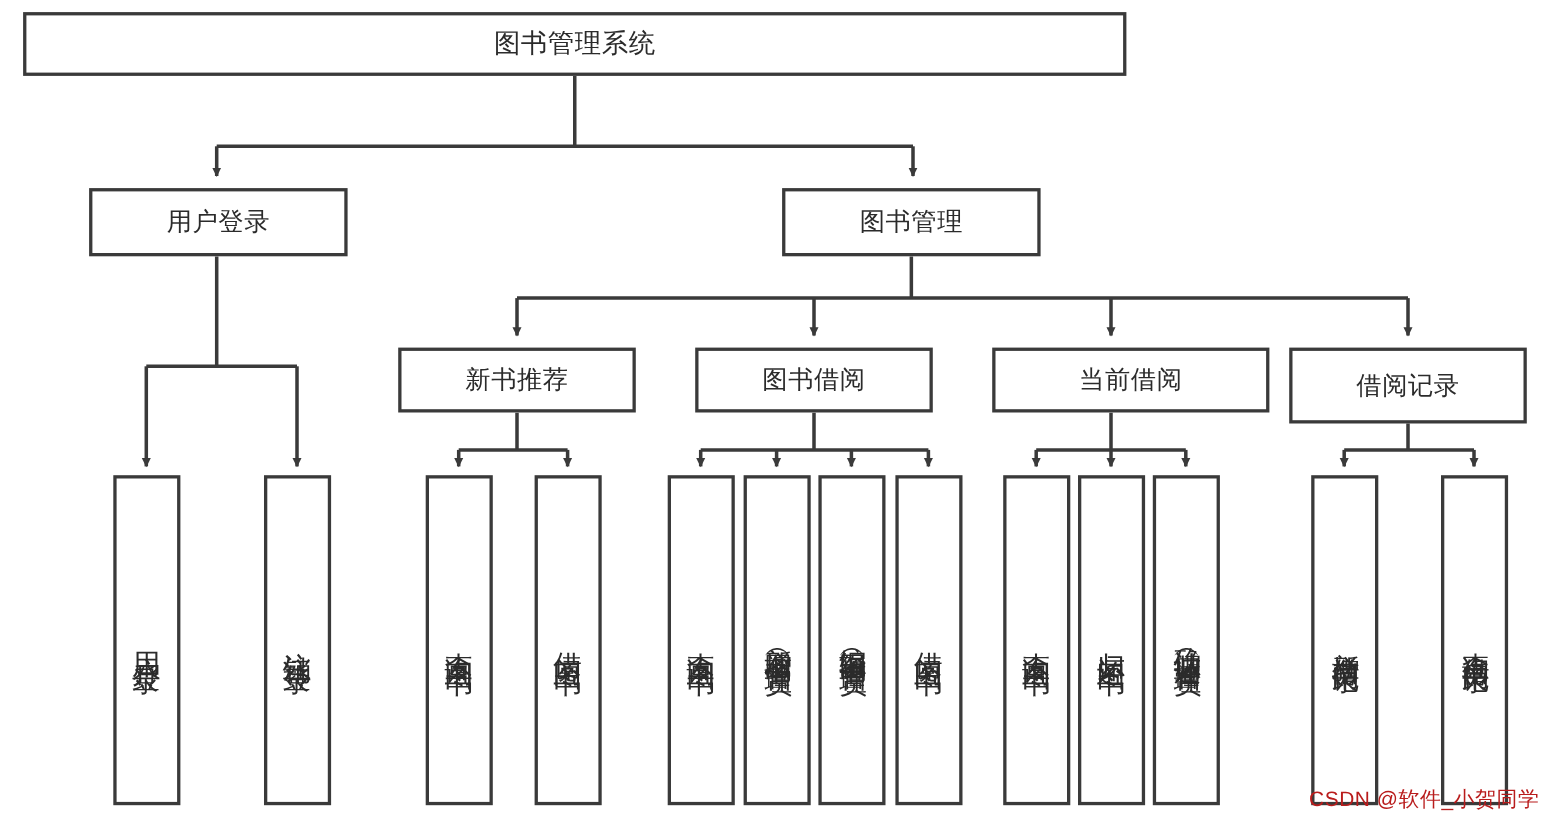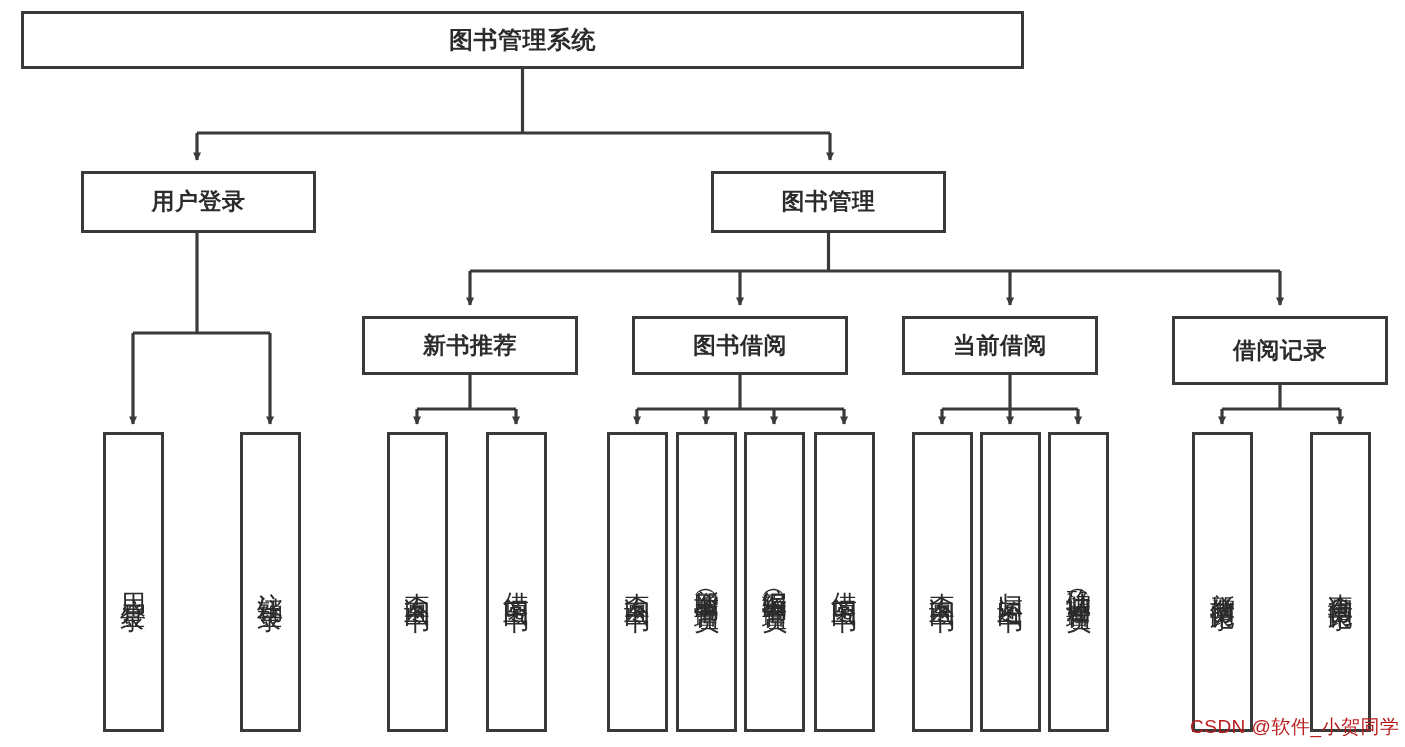--- a/index.html
+++ b/index.html
@@ -34,21 +34,20 @@
   .node .cap{
     display:block;
     line-height:1.18;
     text-align:center;
     white-space:nowrap;
   }
   
   .node.horiz .cap{
     font-size:23px;
     letter-spacing:0.5px;
-    font-weight:bold;
   }
   .node.root .cap{ font-size:24px; }
   
   .node.vert{
     align-items:center;
     justify-content:center;
     padding:6px 0;
   }
   .node.vert .cap{
     writing-mode:vertical-rl;
@@ -138,21 +137,21 @@
   </div>
 
   <div class="node horiz" style="left:632px; top:316px; width:216px; height:59px;">
     <span class="cap">图书借阅</span>
   </div>
 
   <div class="node horiz" style="left:362px; top:316px; width:216px; height:59px;">
     <span class="cap">新书推荐</span>
   </div>
 
-  <div class="node horiz" style="left:902px; top:316px; width:196px; height:59px;">
+  <div class="node horiz" style="left:902px; top:316px; width:252px; height:59px;">
     <span class="cap">当前借阅</span>
   </div>
 
   <div class="node horiz" style="left:1172px; top:316px; width:216px; height:69px;">
     <span class="cap">借阅记录</span>
   </div>
 
   <div class="node vert" style="left:103px; top:432px; width:61px; height:300px;">
     <span class="cap">用户登录</span>
   </div>

